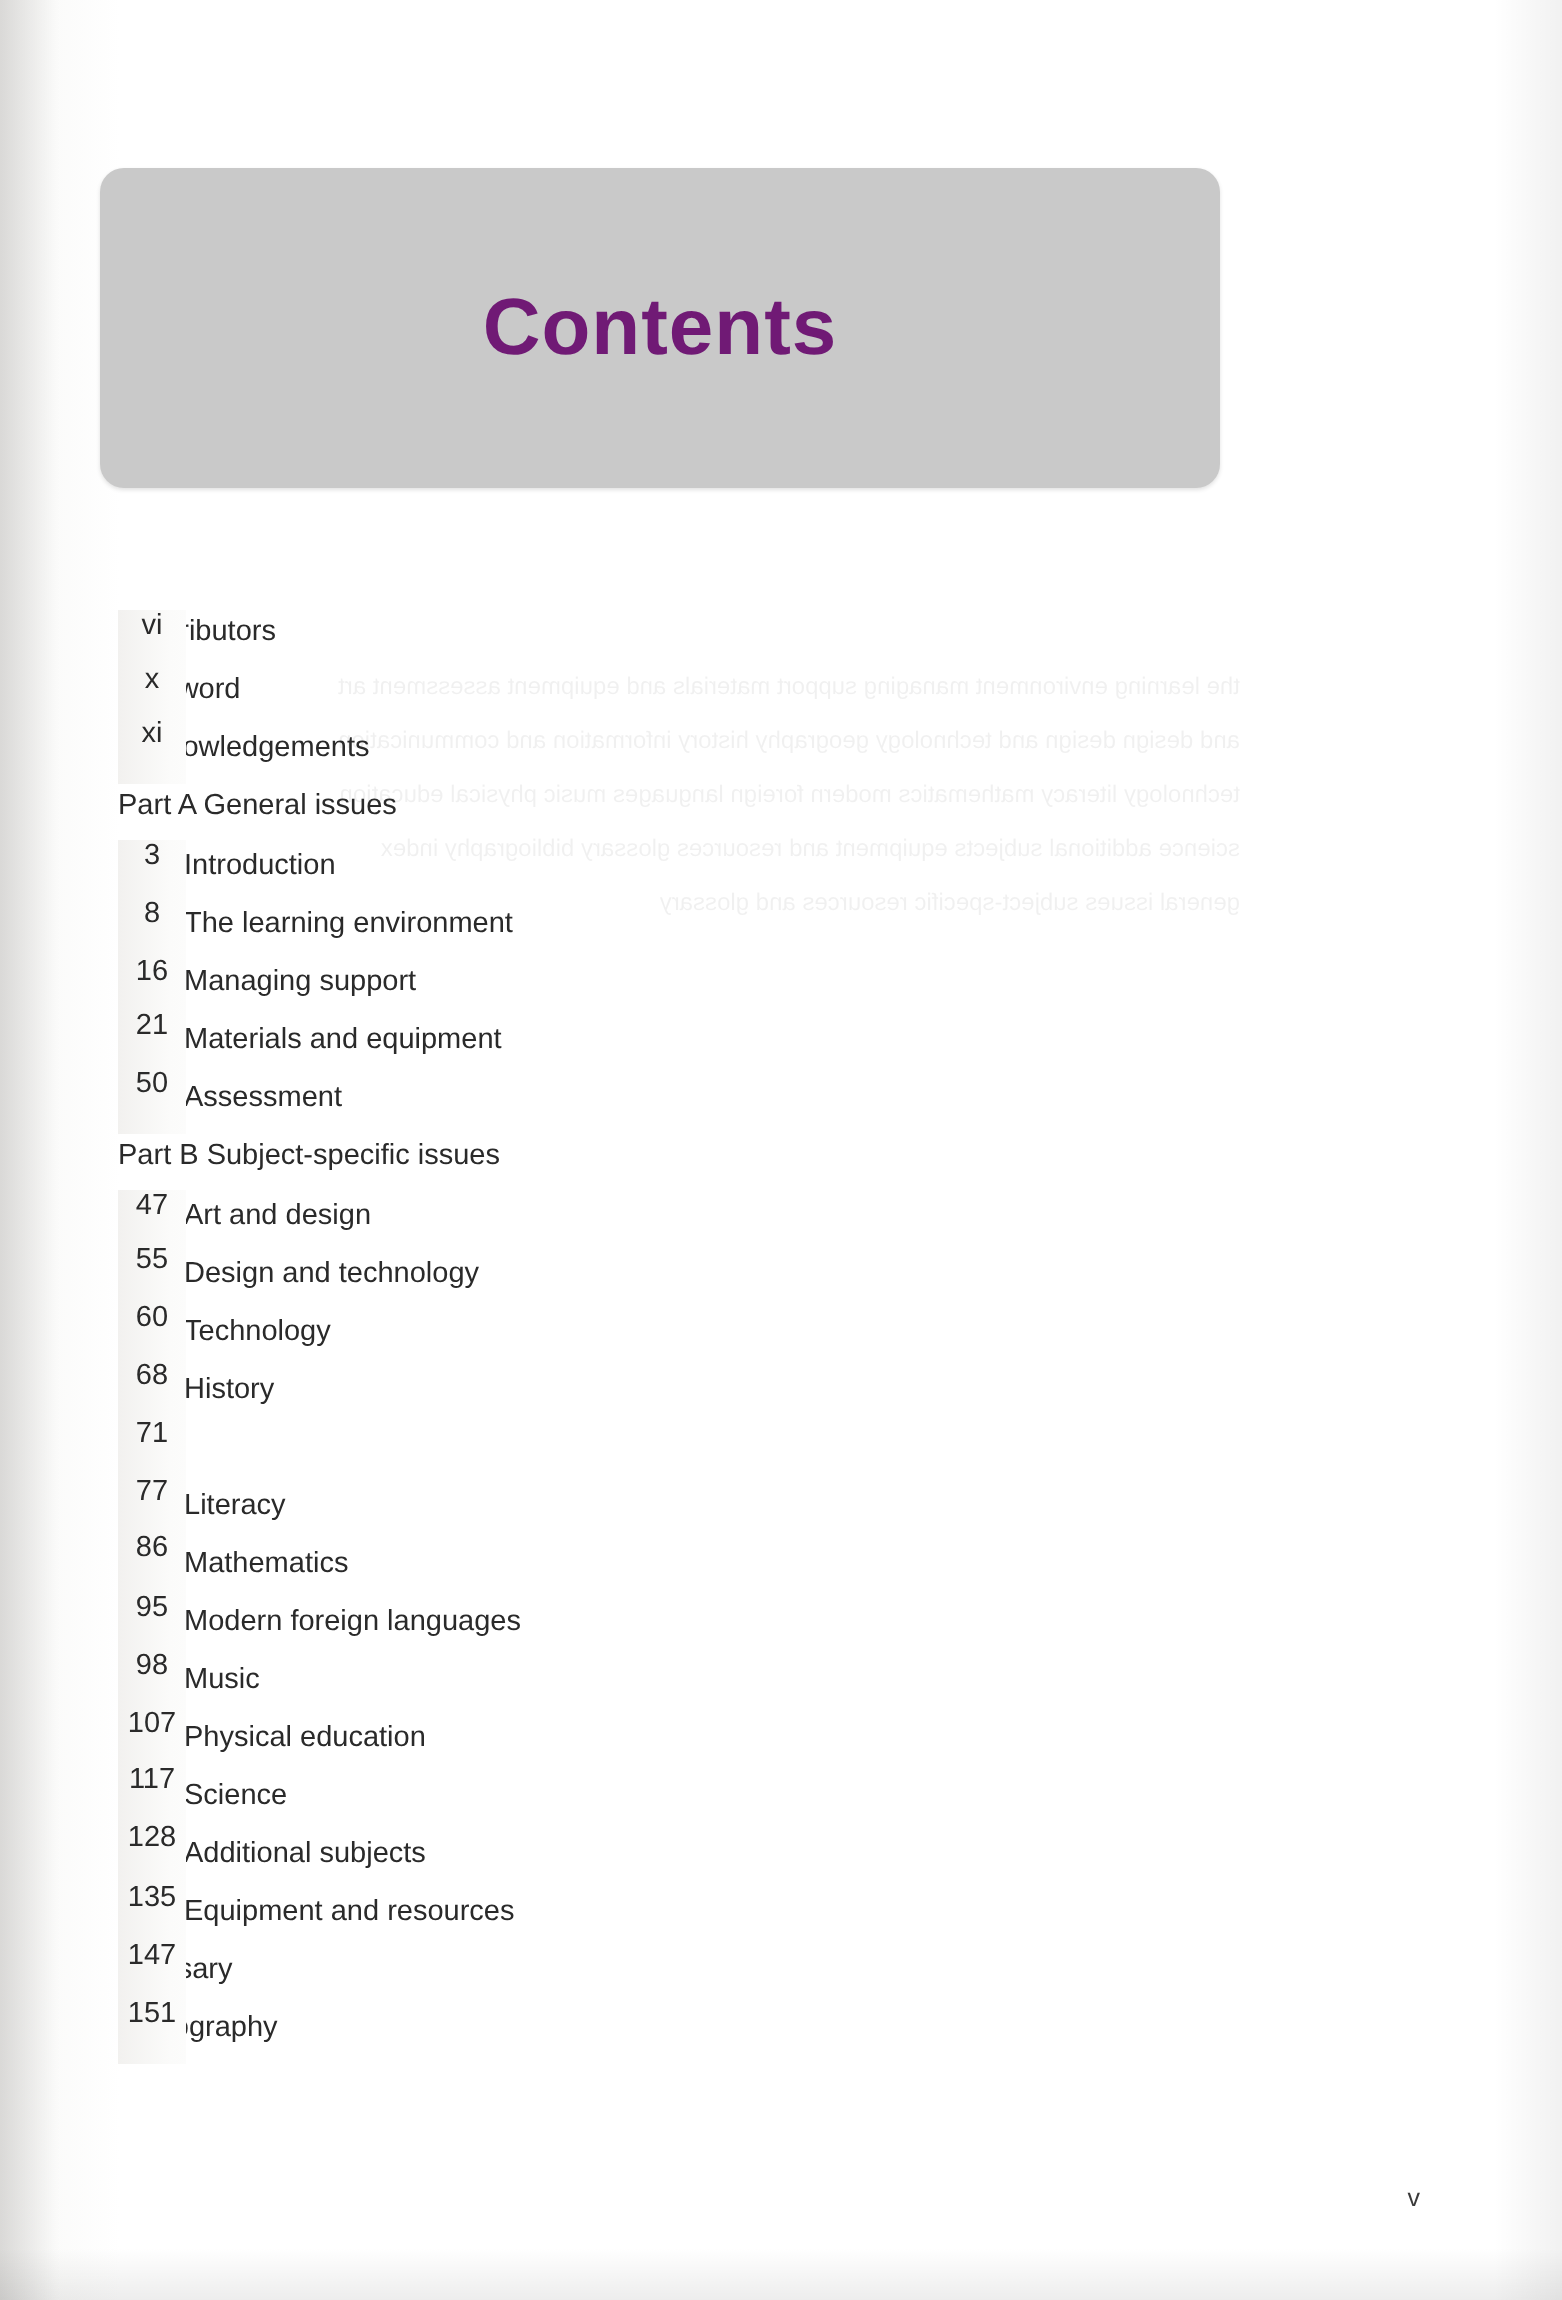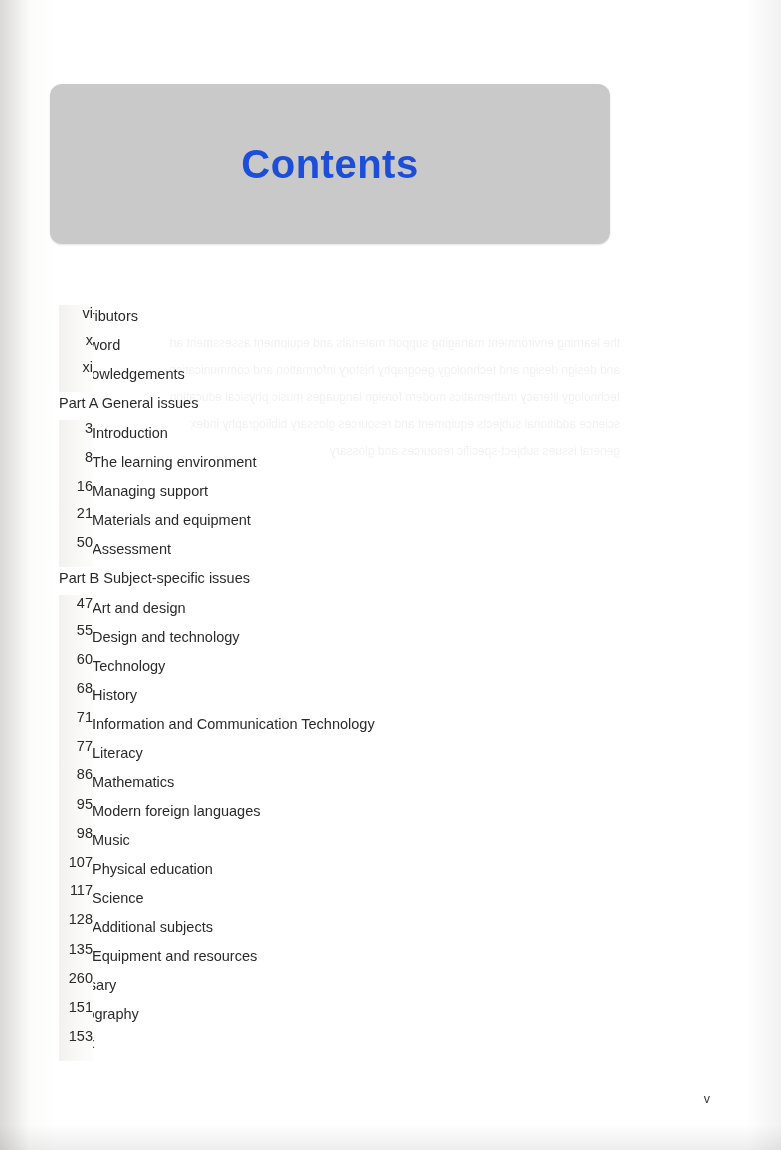--- a/index.html
+++ b/index.html
@@ -72,21 +72,21 @@
     background: #c9c9c9;
     border-radius: 12px;
     box-shadow: 0 1px 2px rgba(0,0,0,0.12);
     display: flex;
     align-items: center;
     justify-content: center;
   }
   .title-box .title {
     font-size: 40px;
     font-weight: bold;
-    color: #1d4ed8;
+    color: #701a75;
     letter-spacing: 0.5px;
   }
 
   .toc {
     position: absolute;
     left: 59px;
     top: 305px;
     width: 540px;
   }
   .toc-row {
@@ -109,21 +109,21 @@
     white-space: nowrap;
   }
   .toc-row .label.nonum {
     left: 0;
   }
   .toc-row .page {
     position: absolute;
     right: 16px;
     top: 0;
     width: 34px;
-    text-align: right;
+    text-align: center;
   }
   .toc-row.part .label {
     font-weight: normal;
     left: 0;
   }
   .toc-row.part {
     height: 30px;
   }
   
   .toc-row .page.up1 { top: -2px; }
@@ -208,21 +208,20 @@
         <span class="label">Technology</span>
         <span class="page up2">60</span>
       </div>
       <div class="toc-row">
         <span class="num">9</span>
         <span class="label">History</span>
         <span class="page up2">68</span>
       </div>
       <div class="toc-row">
         <span class="num">10</span>
-        <span class="label">Information and Communication Technology</span>
         <span class="page up2">71</span>
       </div>
       <div class="toc-row">
         <span class="num">11</span>
         <span class="label">Literacy</span>
         <span class="page up2">77</span>
       </div>
       <div class="toc-row">
         <span class="num">12</span>
         <span class="label">Mathematics</span>
@@ -253,29 +252,25 @@
         <span class="label">Additional subjects</span>
         <span class="page up3">128</span>
       </div>
       <div class="toc-row">
         <span class="num">18</span>
         <span class="label">Equipment and resources</span>
         <span class="page up2">135</span>
       </div>
       <div class="toc-row">
         <span class="label nonum">Glossary</span>
-        <span class="page up2">260</span>
+        <span class="page up2">147</span>
       </div>
       <div class="toc-row">
         <span class="label nonum">Bibliography</span>
         <span class="page up2">151</span>
-      </div>
-      <div class="toc-row">
-        <span class="label nonum">Index</span>
-        <span class="page up2">153</span>
       </div>
     </div>
 
   <div class="folio">v</div>
 
   <div class="edge-shadow-left"></div>
   <div class="edge-shadow-right"></div>
   <div class="edge-shadow-bottom"></div>
 </div>
 

